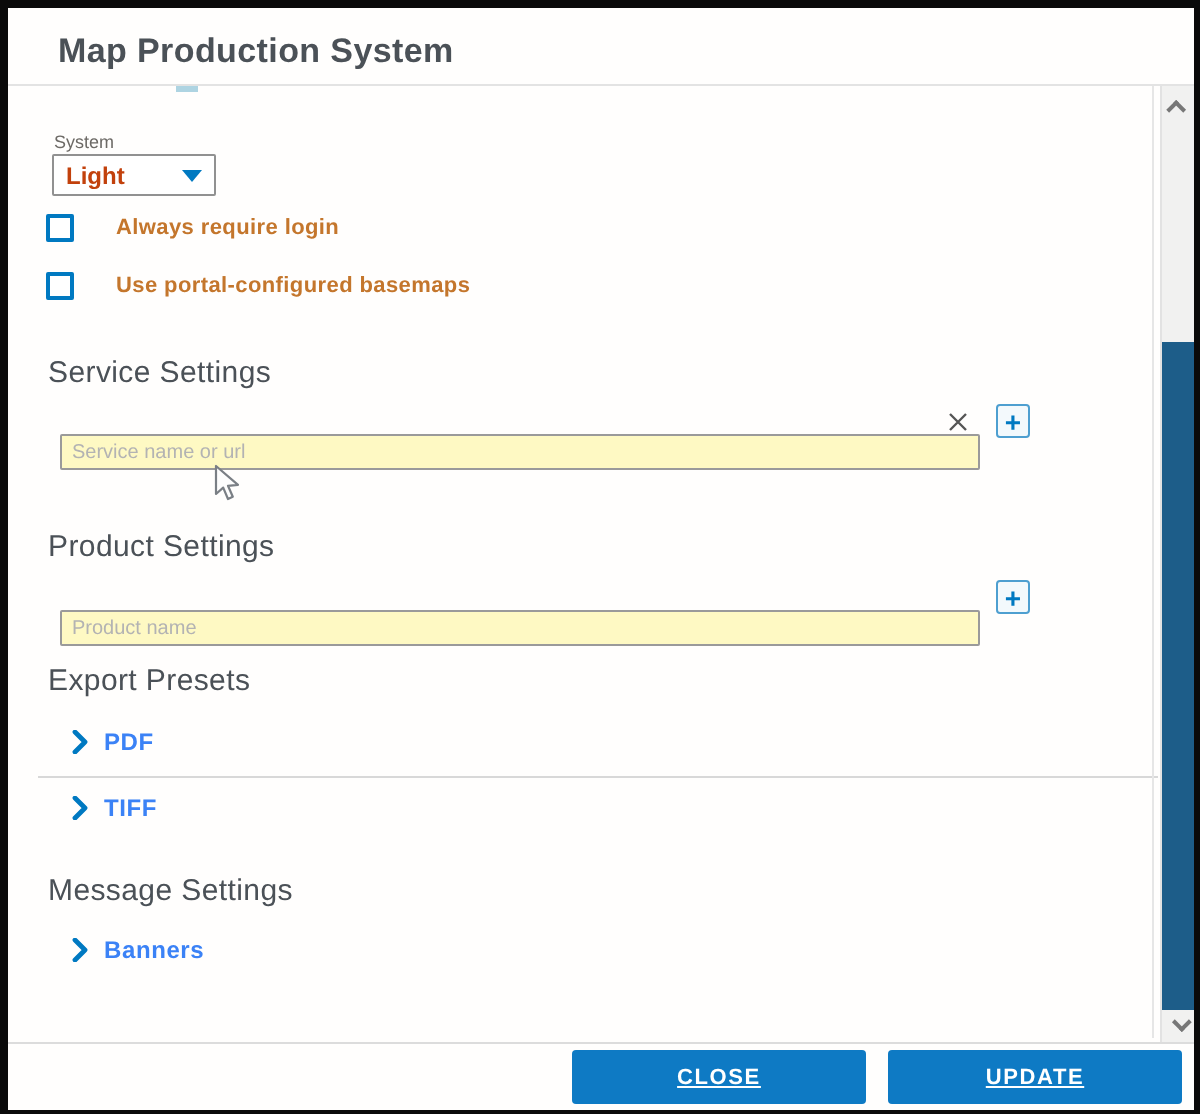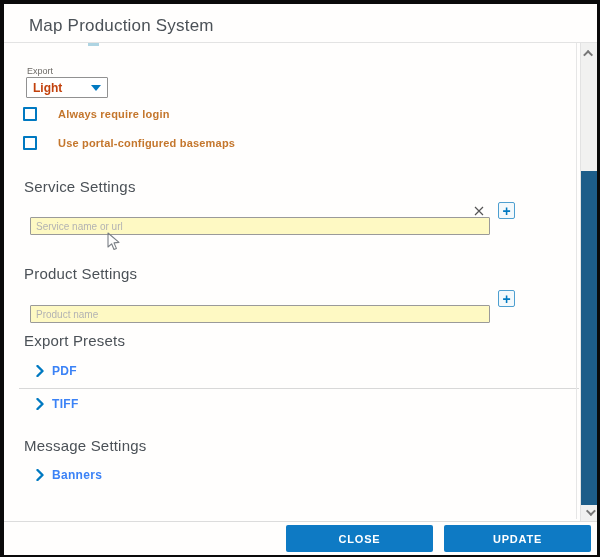--- a/index.html
+++ b/index.html
@@ -8,21 +8,21 @@
 
   .frame {
     position:relative; width:600px; height:557px; background:#fffefd;
     border-top:4px solid #0a0a0a; border-left:4px solid #0a0a0a;
     border-right:3px solid #0a0a0a; border-bottom:2px solid #0a0a0a;
     overflow:hidden;
   }
 
   .title {
     position:absolute; left:25px; top:12px;
-    font-size:17px; font-weight:400; letter-spacing:0.2px; color:#4b5157;
+    font-size:17px; font-weight:700; letter-spacing:0.2px; color:#4b5157;
   }
   .title-divider {
     position:absolute; left:0; top:38px; width:593px; height:1px; background:#e3e3e3;
   }
   .content-right-border {
     position:absolute; left:572px; top:39px; width:1px; height:476px; background:#e6e6e6;
   }
   .scroll-fragment {
     position:absolute; left:84px; top:39px; width:11px; height:3px; background:#aed4e2;
   }
@@ -94,21 +94,21 @@
   .row-divider {
     position:absolute; left:15px; top:384px; width:560px; height:1px; background:#d8d8d8;
   }
 
   .footer-divider {
     position:absolute; left:0; top:517px; width:600px; height:1px; background:#dcdcdc;
   }
   .btn {
     position:absolute; top:521px; width:147px; height:27px; background:#0e7ac4;
     border:none; border-radius:2px; color:#fff; font-family:"Liberation Sans", sans-serif;
-    font-size:11px; font-weight:700; letter-spacing:0.8px; cursor:pointer;
+    font-size:11px; font-weight:700; letter-spacing:0.8px; cursor:pointer;text-decoration:underline;
   }
   .btn-close  { left:282px; }
   .btn-update { left:440px; }
 
   
   .sb-track {
     position:absolute; left:576px; top:39px; width:17px; height:478px; background:#f1f1f0;
     border-left:1px solid #e2e2e2;
   }
   .sb-arrow {
@@ -131,21 +131,21 @@
 </style>
 </head>
 <body>
 
 <div class="frame">
 
   <div class="title">Map Production System</div>
   <div class="title-divider"></div>
   <div class="scroll-fragment"></div>
 
-  <div class="field-label">Export</div>
+  <div class="field-label">System</div>
   <div class="dropdown">
     <span class="dropdown-value">Light</span>
     <span class="caret-down"></span>
   </div>
 
   <div class="check-row row1">
     <span class="checkbox"></span>
     <span class="check-label">Always require login</span>
   </div>
   <div class="check-row row2">

